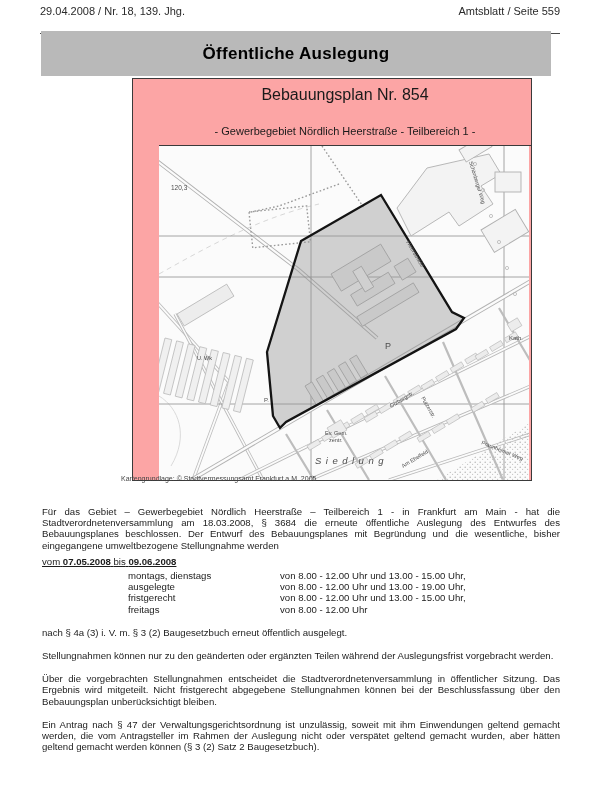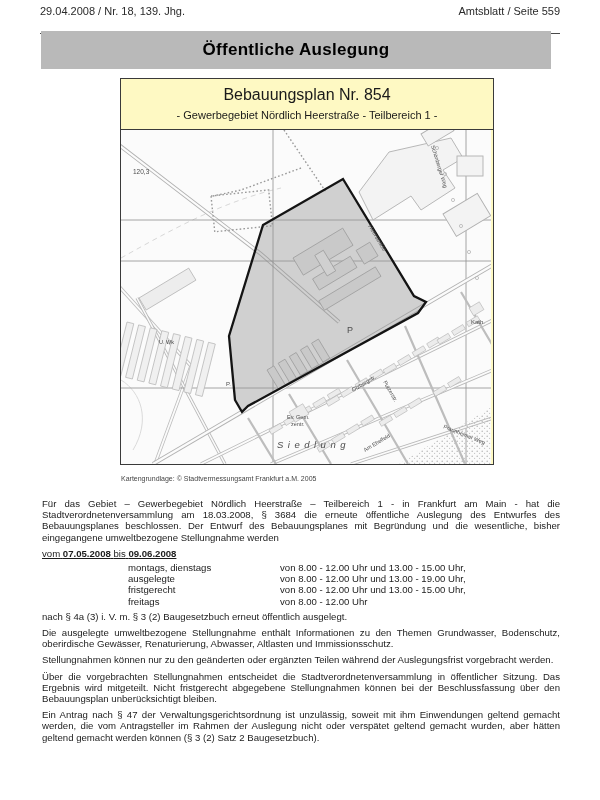--- a/index.html
+++ b/index.html
@@ -2,33 +2,33 @@
 <html><head>
 <meta charset="utf-8">
 <style>
   html,body{margin:0;padding:0;background:#ffffff;width:600px;height:800px;overflow:hidden;}
   body{font-family:"Liberation Sans","DejaVu Sans",sans-serif;color:#1c1c1c;position:relative;}
   .page{position:absolute;inset:0;background:#fff;}
   
   .hdr{position:absolute;left:40px;right:40px;top:5px;display:flex;justify-content:space-between;
        font-size:11px;color:#2a2a2a;border-bottom:1px solid #4a4a4a;padding-bottom:16px;}
   
-  .banner{position:absolute;left:41px;right:49px;top:31px;height:38px;background:#b9b9b9;
+  .banner{position:absolute;left:41px;right:49px;top:31px;height:45px;background:#b9b9b9;
           display:flex;align-items:center;justify-content:center;}
   .banner span{font-size:17px;font-weight:bold;color:#000;letter-spacing:.3px;}
   
-  .plan-box{position:absolute;left:120px;top:78px;width:372px;border:1px solid #3a3a3a;background:#fef9c3;}
+  .plan-box{position:absolute;left:132px;top:78px;width:372px;border:1px solid #3a3a3a;background:#fca5a5;padding-left:26px;}
   .plan-head{border-bottom:1px solid #3a3a3a;text-align:center;padding:7px 2px 8px;}
   .plan-title{font-size:16px;color:#1a1a1a;}
-  .plan-sub{font-size:11px;color:#1a1a1a;margin-top:5px;}
+  .plan-sub{font-size:11px;color:#1a1a1a;margin-top:21px;}
   .mapwrap{width:370px;height:334px;overflow:hidden;background:#fbfbfb;}
   .caption{position:absolute;left:121px;top:475px;font-size:7px;color:#444;}
   
   .content{position:absolute;left:42px;right:40px;top:494px;font-size:9.6px;line-height:11.2px;color:#1c1c1c;}
-  .content p{margin:4px 0 5px 0;text-align:justify;}
+  .content p{margin:12px 0 5px 0;text-align:justify;}
   .period{text-align:left;margin:1px 0 3px 0 !important;text-decoration:underline;}
   .sched{margin:1px 0 4px 86px;}
   .srow{display:flex;}
   .srow .days{width:152px;flex:none;}
   .sig{margin-top:6px;text-align:right;line-height:11.5px;}
   svg text{font-family:"Liberation Sans","DejaVu Sans",sans-serif;fill:#4d4d4d;}
 </style>
 </head>
 <body>
 
@@ -235,19 +235,18 @@
       <div class="srow">
         <span class="days">fristgerecht</span>
         <span class="hours">von 8.00 - 12.00 Uhr und 13.00 - 15.00 Uhr,</span>
       </div>
       <div class="srow">
         <span class="days">freitags</span>
         <span class="hours">von 8.00 - 12.00 Uhr</span>
       </div>
     </div>
     <p>nach § 4a (3) i. V. m. § 3 (2) Baugesetzbuch erneut öffentlich ausgelegt.</p>
-    <p>Die ausgelegte umweltbezogene Stellungnahme enthält Informationen zu den Themen Grundwasser, Bodenschutz, oberirdische Gewässer, Renaturierung, Abwasser, Altlasten und Immissionsschutz.</p>
     <p>Stellungnahmen können nur zu den geänderten oder ergänzten Teilen während der Auslegungsfrist vorgebracht werden.</p>
     <p>Über die vorgebrachten Stellungnahmen entscheidet die Stadtverordnetenversammlung in öffentlicher Sitzung. Das Ergebnis wird mitgeteilt. Nicht fristgerecht abgegebene Stellungnahmen können bei der Beschlussfassung über den Bebauungsplan unberücksichtigt bleiben.</p>
     <p>Ein Antrag nach § 47 der Verwaltungsgerichtsordnung ist unzulässig, soweit mit ihm Einwendungen geltend gemacht werden, die vom Antragsteller im Rahmen der Auslegung nicht oder verspätet geltend gemacht wurden, aber hätten geltend gemacht werden können (§ 3 (2) Satz 2 Baugesetzbuch).</p>
   </div>
 
 </div>
 
 </body></html>

